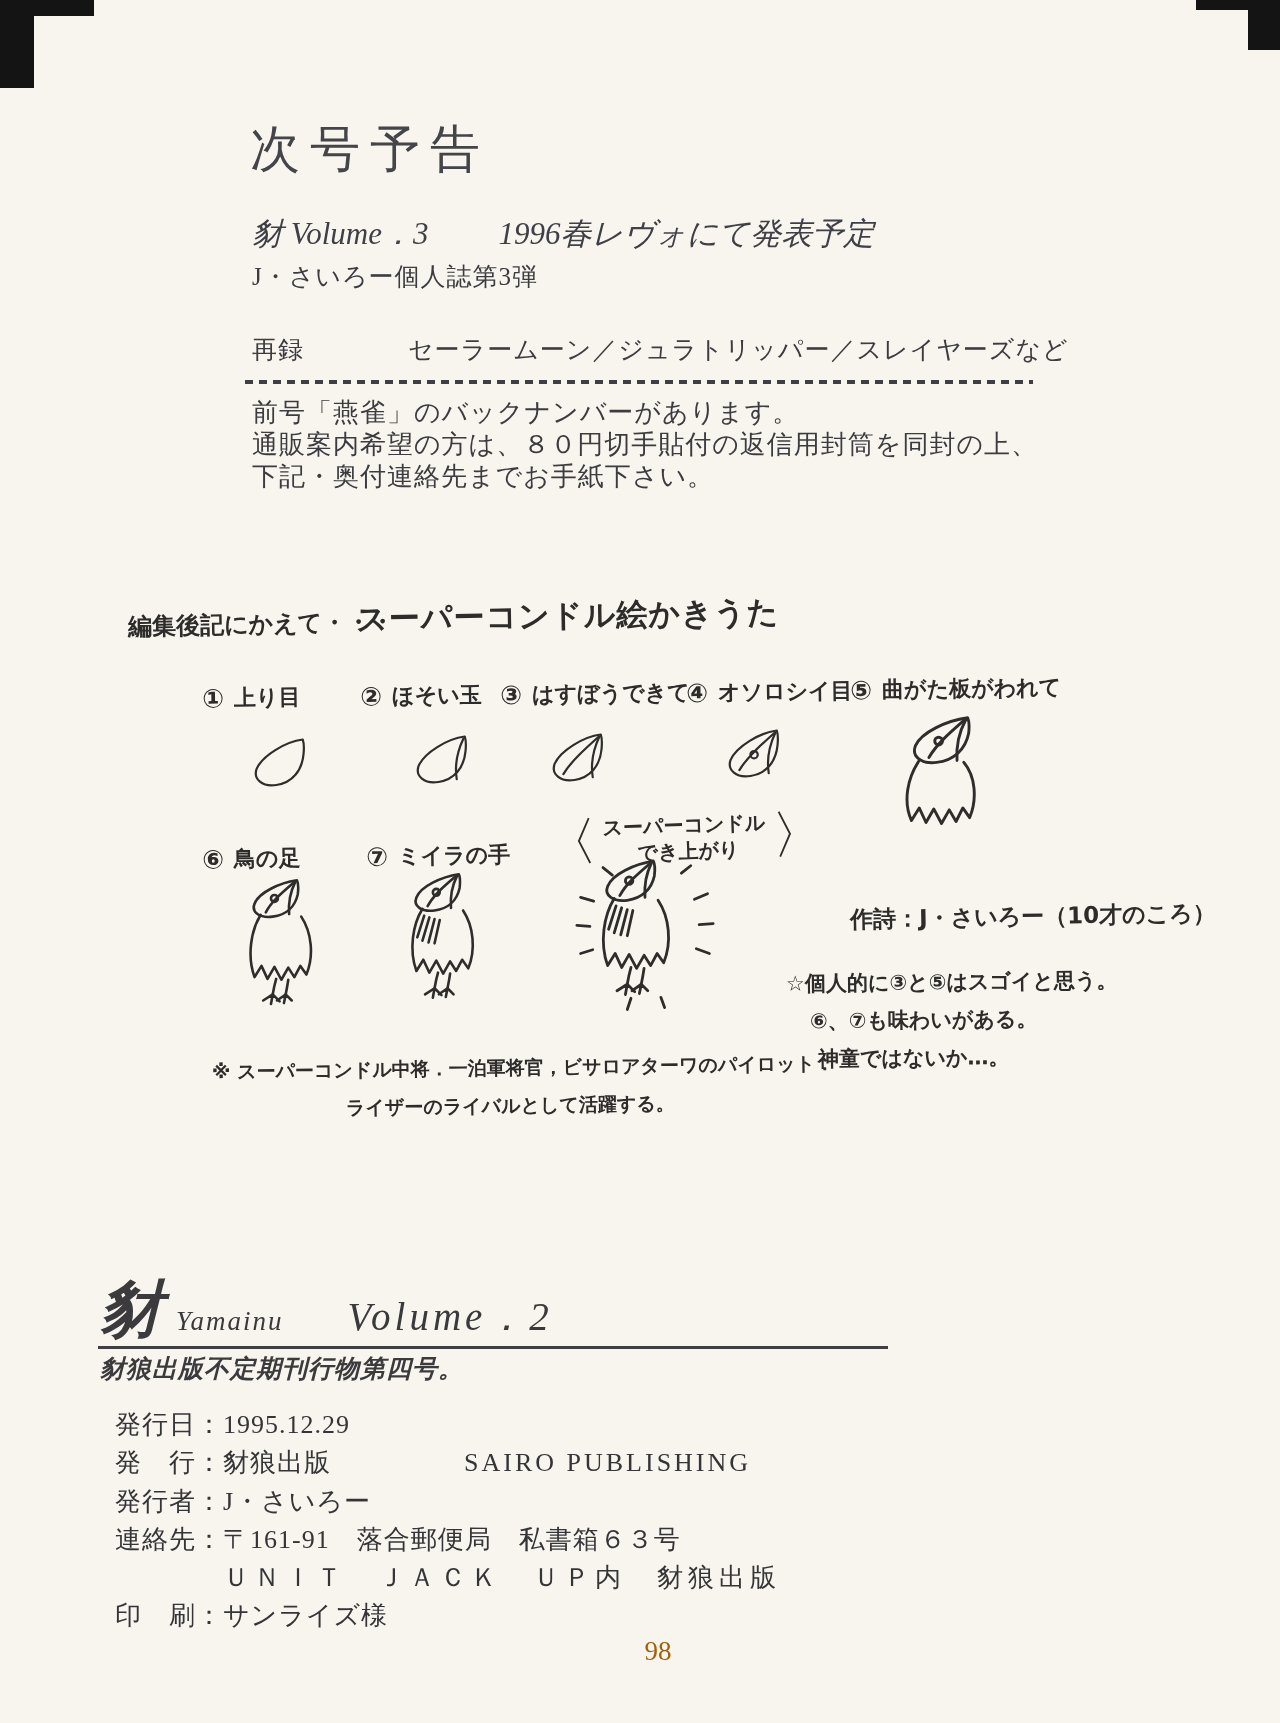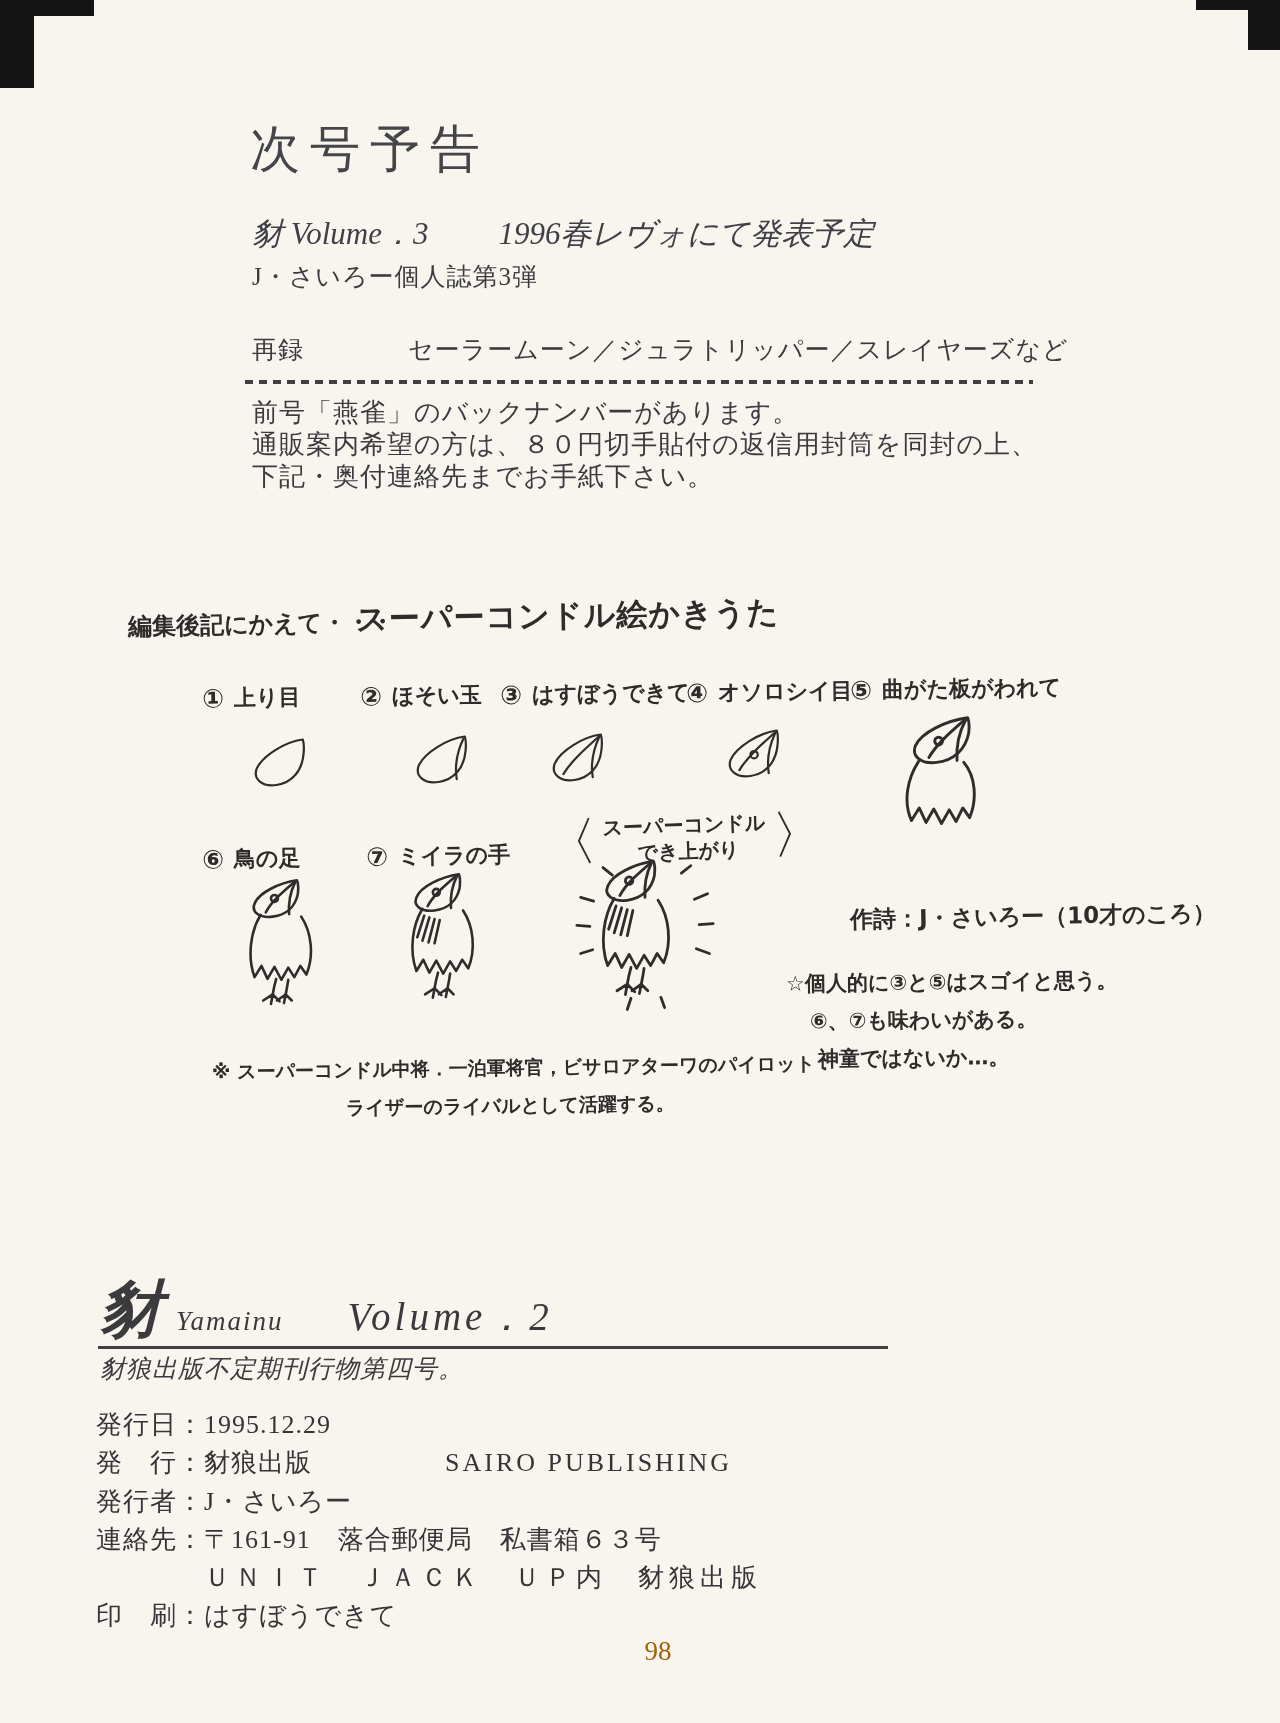--- a/index.html
+++ b/index.html
@@ -36,22 +36,22 @@
   .hw-note{font-size:21px;font-weight:600;transform:rotate(-0.6deg);}
   .hw-foot{font-size:19px;font-weight:600;transform:rotate(-0.8deg);}
   svg.drawing{position:absolute;overflow:visible;}
   svg.drawing *{stroke:#2e2d2b;stroke-width:3;fill:none;stroke-linecap:round;stroke-linejoin:round;}
   
   .colo-title{display:flex;align-items:baseline;}
   .colo-kanji{font-size:62px;font-style:italic;font-weight:600;color:#3b3b3e;}
   .colo-romaji{font-size:27px;font-style:italic;margin-left:14px;letter-spacing:2px;}
   .colo-vol{font-size:39px;font-style:italic;margin-left:64px;letter-spacing:4px;}
   .colo-rule{height:3px;background:#3f3f42;}
-  .colo-sub{font-size:25px;font-style:italic;font-weight:400;color:#3b3b3e;letter-spacing:1px;}
-  .colo-row{font-size:26px;color:#353538;letter-spacing:1px;}
+  .colo-sub{font-size:25px;font-style:italic;font-weight:700;color:#3b3b3e;letter-spacing:1px;}
+  .colo-row{font-size:26px;color:#353538;letter-spacing:1px;margin-left:19px;}
   .colo-wide{letter-spacing:5px;}
   .page-num{font-size:27px;color:#a16207;text-align:center;width:100%;}
 </style>
 </head>
 <body>
 
 <div id="page">
 
   <div class="art" style="left:0;top:0;width:34px;height:88px;"></div>
   <div class="art" style="left:0;top:0;width:94px;height:16px;"></div>
@@ -199,17 +199,17 @@
 
   <div class="abs colo-row" style="left:96px;top:1412px;">発行日：1995.12.29</div>
   <div class="abs colo-row" style="left:96px;top:1450px;">
     <span>発　行：豺狼出版</span>
     <span style="display:inline-block;width:118px;"></span>
     <span style="letter-spacing:3px;">SAIRO PUBLISHING</span>
   </div>
   <div class="abs colo-row" style="left:96px;top:1489px;">発行者：J・さいろー</div>
   <div class="abs colo-row" style="left:96px;top:1527px;">連絡先：〒161-91　落合郵便局　私書箱６３号</div>
   <div class="abs colo-row colo-wide" style="left:204px;top:1565px;">ＵＮＩＴ　ＪＡＣＫ　ＵＰ内　豺狼出版</div>
-  <div class="abs colo-row" style="left:96px;top:1603px;">印　刷：はすぼうできて</div>
+  <div class="abs colo-row" style="left:96px;top:1603px;">印　刷：サンライズ様</div>
 
   <div class="abs page-num" style="left:0;top:1638px;">98</div>
 
 </div>
 
 </body></html>

